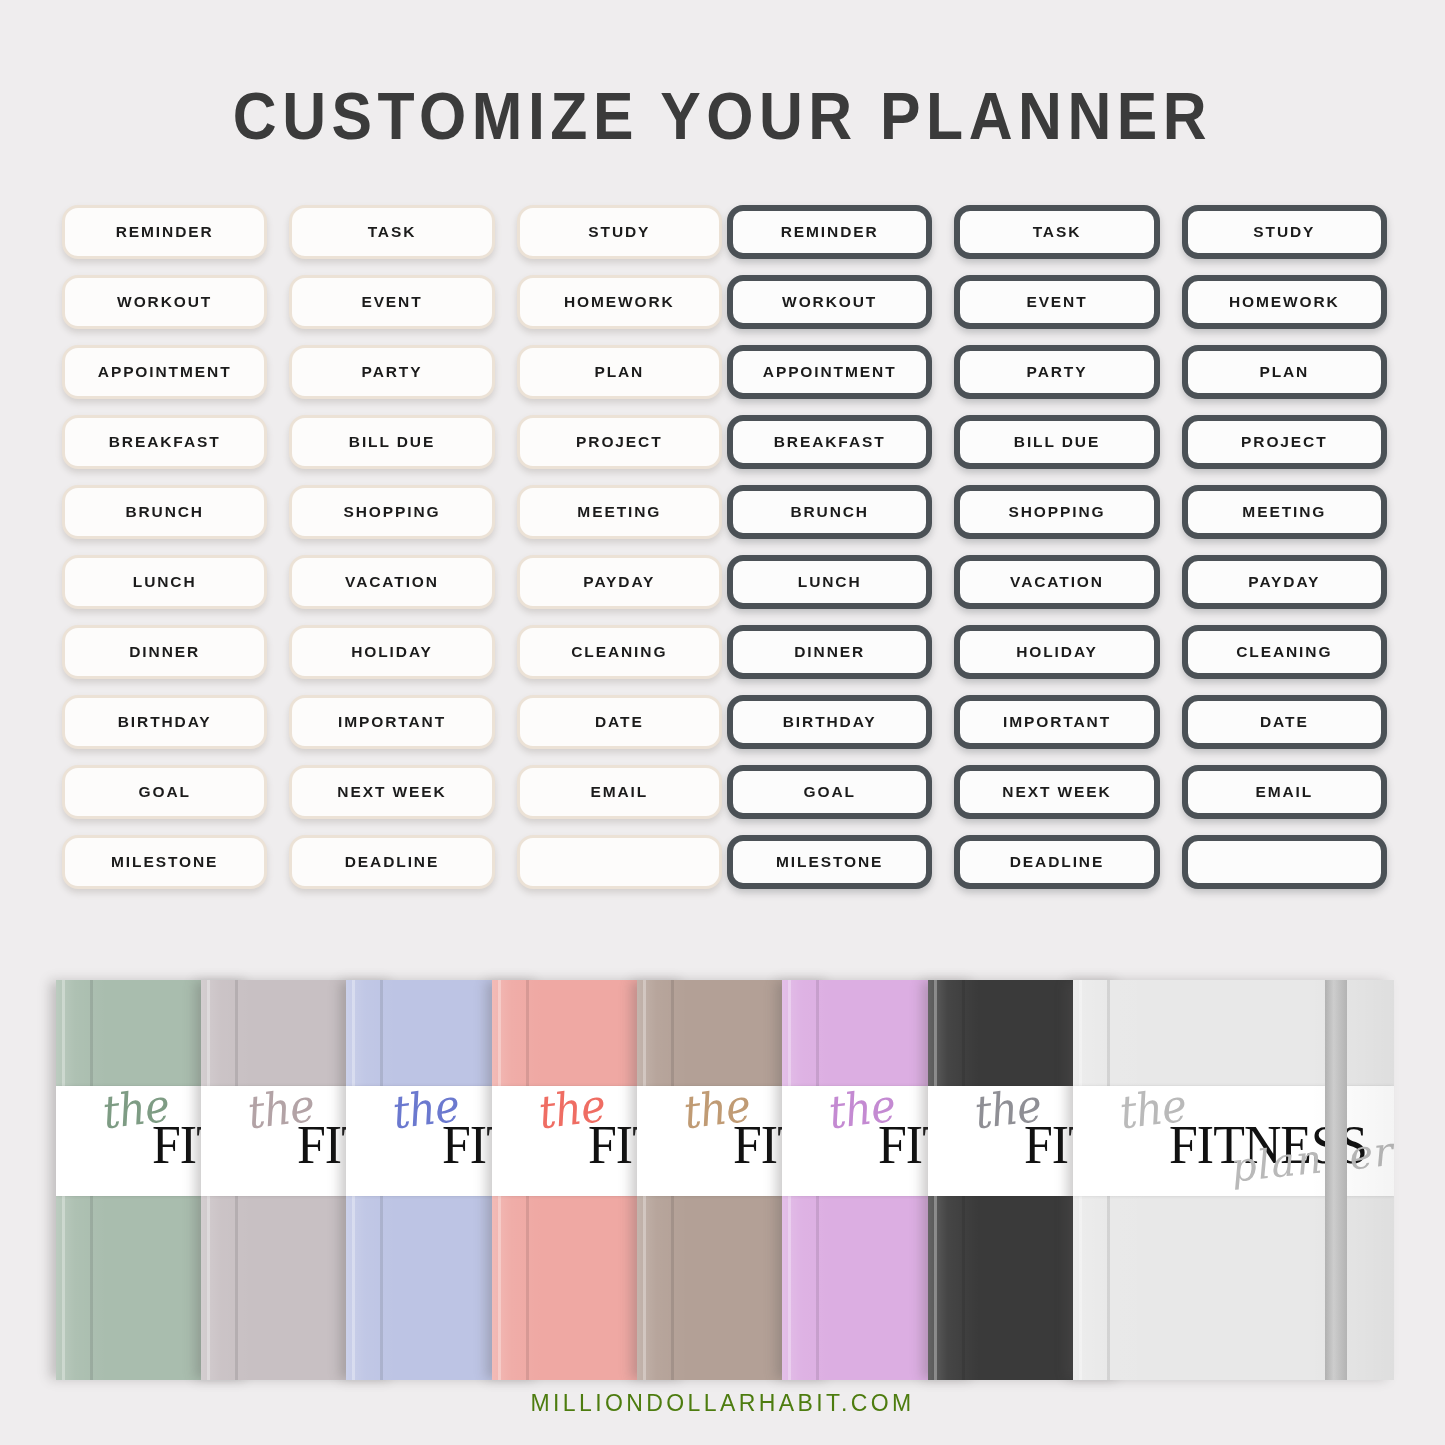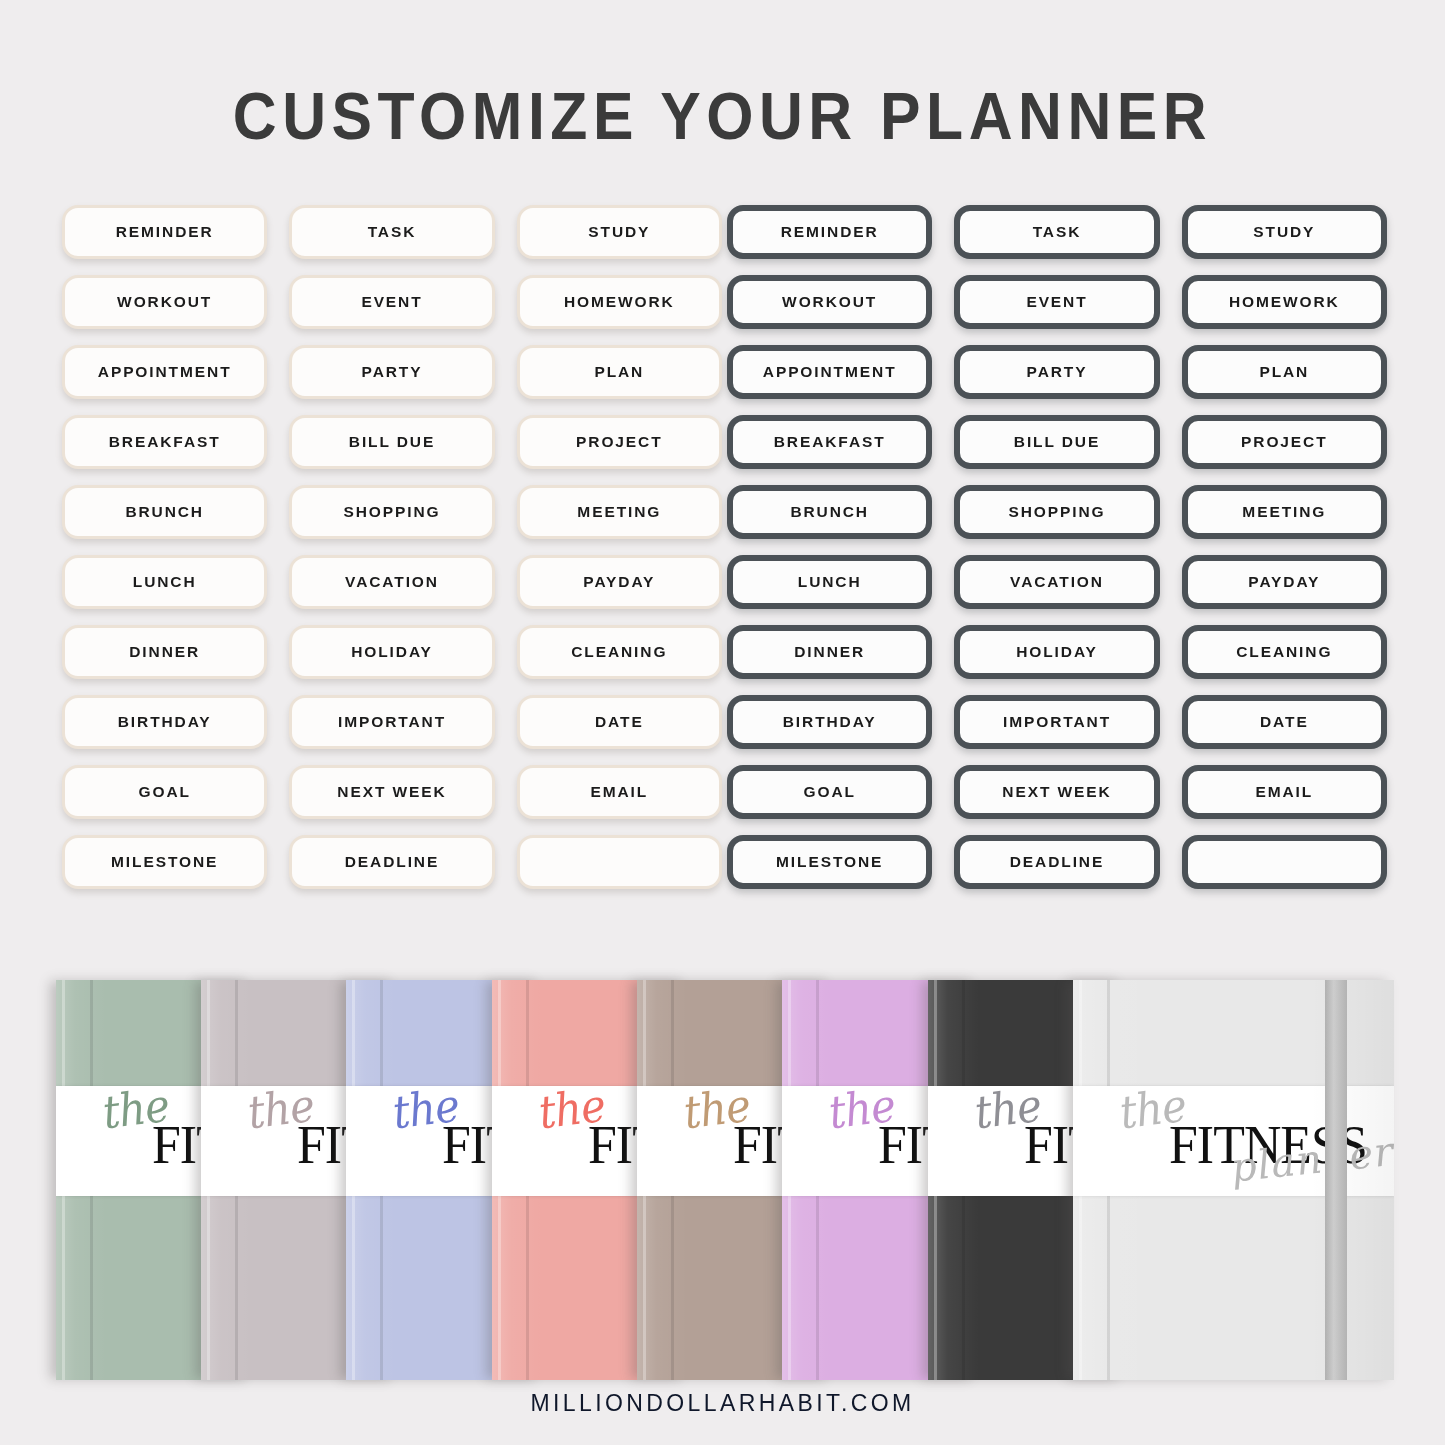--- a/index.html
+++ b/index.html
@@ -212,21 +212,21 @@
   .footer {
     position: absolute;
     bottom: 28px;
     left: 0;
     width: 100%;
     text-align: center;
     font-family: "Liberation Sans", sans-serif;
     font-weight: normal;
     font-size: 23px;
     letter-spacing: 3.4px;
-    color: #0f172a;
+    color: #4d7c0f;
   }
 </style>
 </head>
 <body>
 
 <div class="page-title">CUSTOMIZE YOUR PLANNER</div>
 
 <div class="sticker-panel">
   <div class="sticker-set light">
       <div class="sticker light">REMINDER</div>

